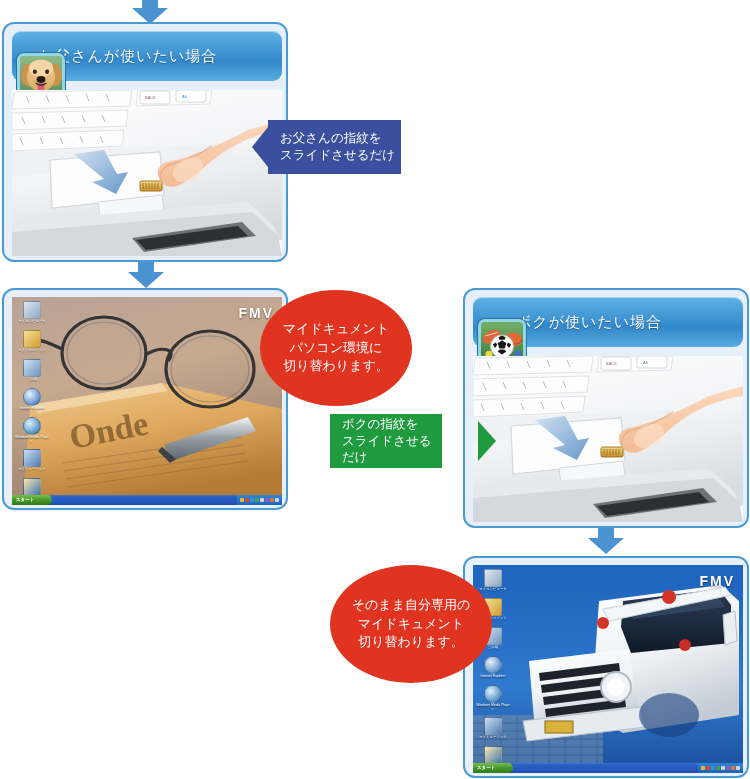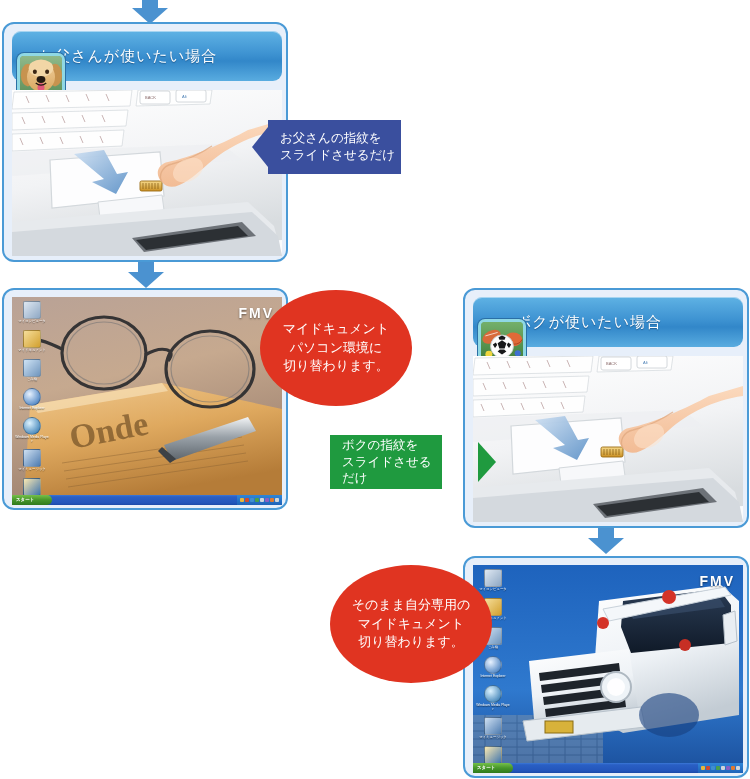--- a/index.html
+++ b/index.html
@@ -444,21 +444,21 @@
         <path d="M0 142 L240 122 L266 146 L270 166 L0 166 Z" fill="#d4d9de"></path>
         <path d="M120 148 L230 132 L244 146 L132 162 Z" fill="#6d7278"></path>
         <path d="M124 150 L226 136 L236 146 L134 160 Z" fill="#2c3034"></path>
         <path d="M270 166 L270 40 C240 44 214 58 196 74 C176 92 160 104 150 92 C142 84 146 74 156 72 C178 68 214 52 236 40 L270 30 L270 166 Z" fill="url(#skin2)"></path>
         <path d="M150 92 C146 86 150 76 160 74 C172 71 188 64 200 56" fill="none" stroke="#e0a87f" stroke-width="1.4" opacity=".75"></path>
         <ellipse cx="176" cy="80" rx="16" ry="11" fill="#fde3cd" opacity=".55" transform="rotate(-28 176 80)"></ellipse>
       </svg>
     </div>
   </div>
 
-  <div class="callout green" style="left:330px;top:442px;width:166px;height:40px;gap:36px;">
+  <div class="callout green" style="left:330px;top:421px;width:166px;height:40px;gap:36px;">
     <div class="body" style="width:148px;"><span>ボクの指紋を
 スライドさせるだけ</span></div>
     <div class="tip-right"></div>
   </div>
 
   <div class="down-arrow" style="left:584px;top:528px;width:44px;height:26px;">
     <div class="shaft" style="height:12px;"></div>
     <div class="head"></div>
   </div>
 

